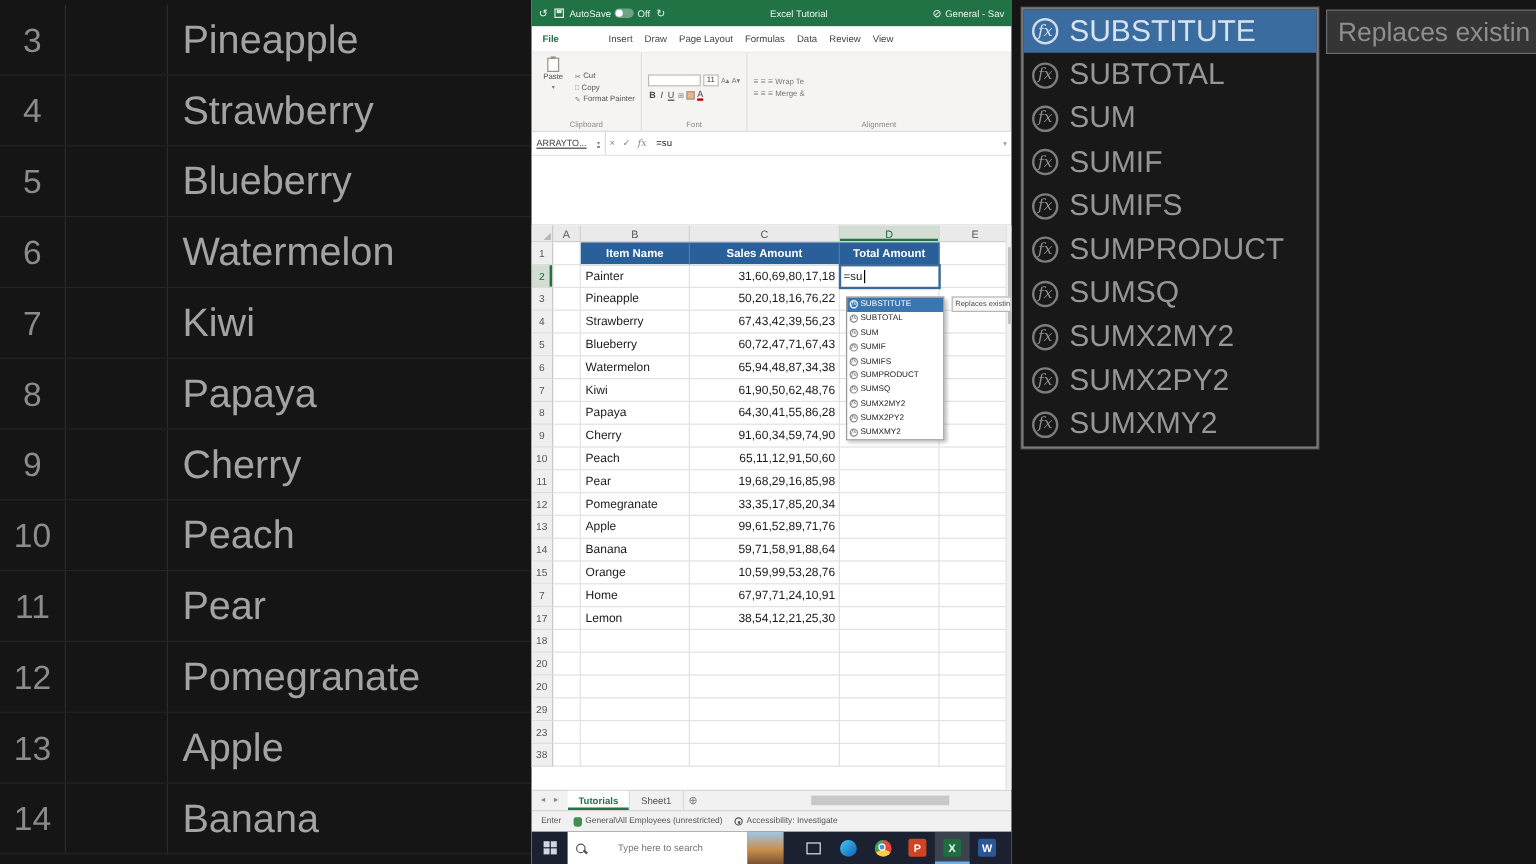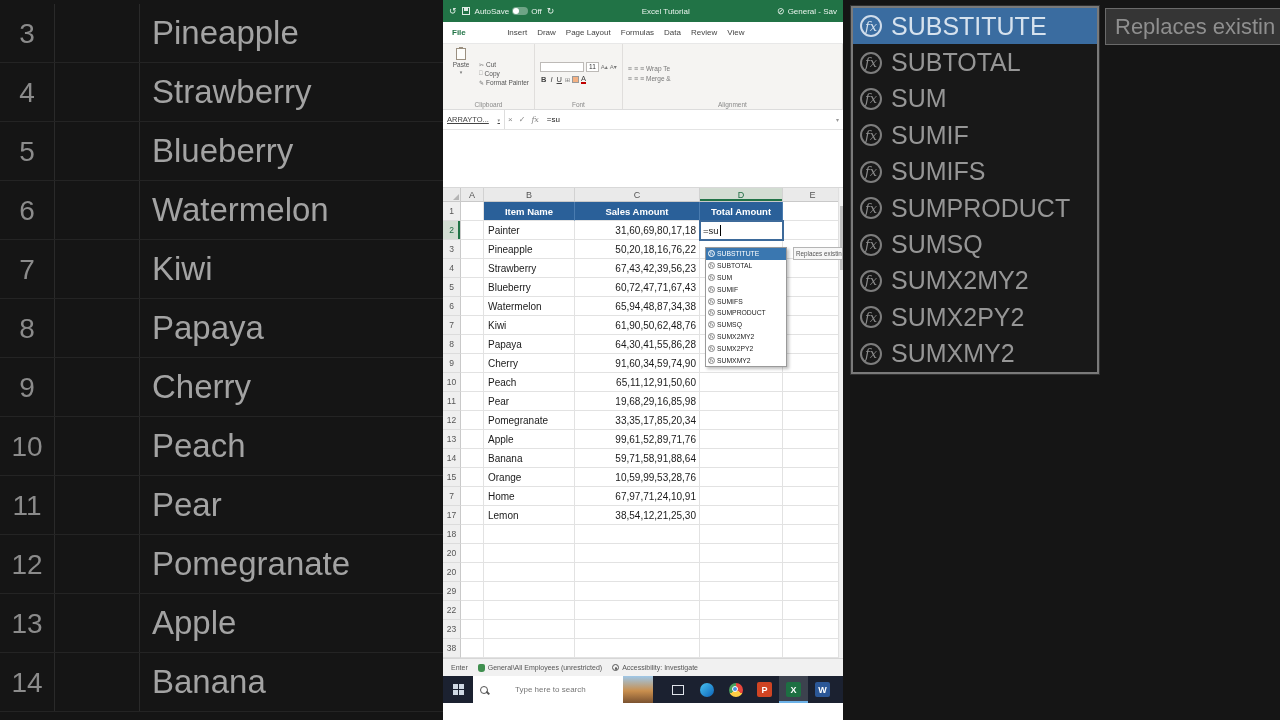--- a/index.html
+++ b/index.html
@@ -495,28 +495,20 @@
           </div>
           <div class="grow">
             <div class="grh">29</div>
             <div class="gc a"></div>
             <div class="gc b"></div>
             <div class="gc c num"></div>
             <div class="gc d"></div>
             <div class="gc e"></div>
           </div>
           <div class="grow">
-            <div class="grh">22</div>
-            <div class="gc a"></div>
-            <div class="gc b"></div>
-            <div class="gc c num"></div>
-            <div class="gc d"></div>
-            <div class="gc e"></div>
-          </div>
-          <div class="grow">
             <div class="grh">23</div>
             <div class="gc a"></div>
             <div class="gc b"></div>
             <div class="gc c num"></div>
             <div class="gc d"></div>
             <div class="gc e"></div>
           </div>
           <div class="grow">
             <div class="grh">38</div>
             <div class="gc a"></div>
@@ -568,20 +560,32 @@
             <span class="ac-fx">fx</span>
             <span>SUMXMY2</span>
           </div>
         </div>
       <div class="ac-tip">Replaces existin</div>
       <div class="vscroll">
           <div class="vthumb"></div>
         </div>
     </div>
 
+    <div class="sheettabs">
+      <div class="tab-nav">
+        <span>◄</span>
+        <span>►</span>
+      </div>
+      <div class="stab active">Tutorials</div>
+      <div class="stab">Sheet1</div>
+      <div class="stab-add">⊕</div>
+      <div class="tab-scroll">
+          <div class="hthumb"></div>
+        </div>
+    </div>
 
     <div class="statusbar">
       <span>Enter</span>
       <span class="sb-group">
         <span class="shield"></span>
         <span>General\All Employees (unrestricted)</span>
       </span>
       <span class="sb-group">
         <span class="axicon"></span>
         <span>Accessibility: Investigate</span>

